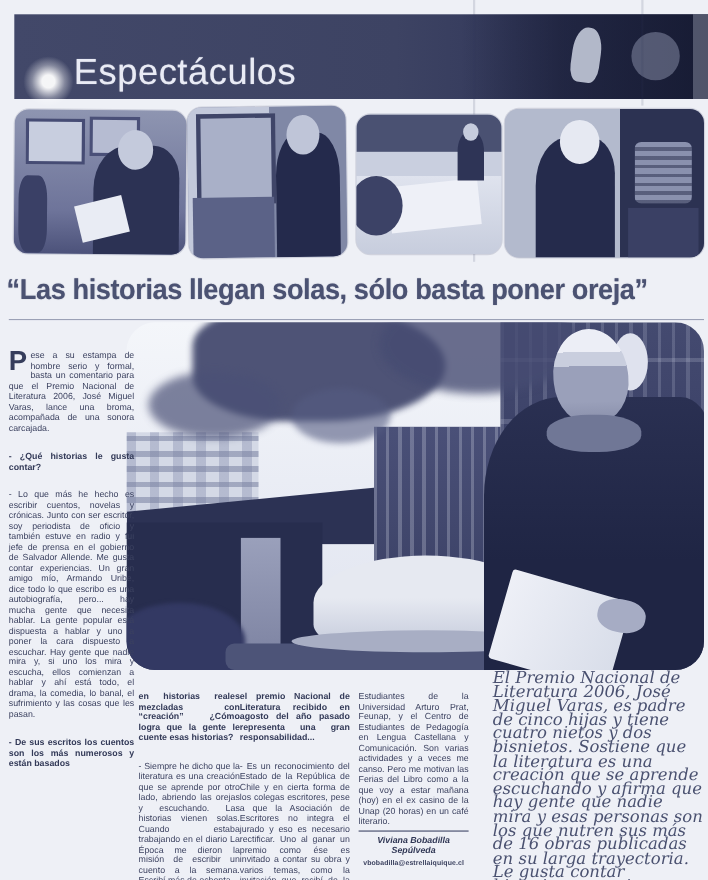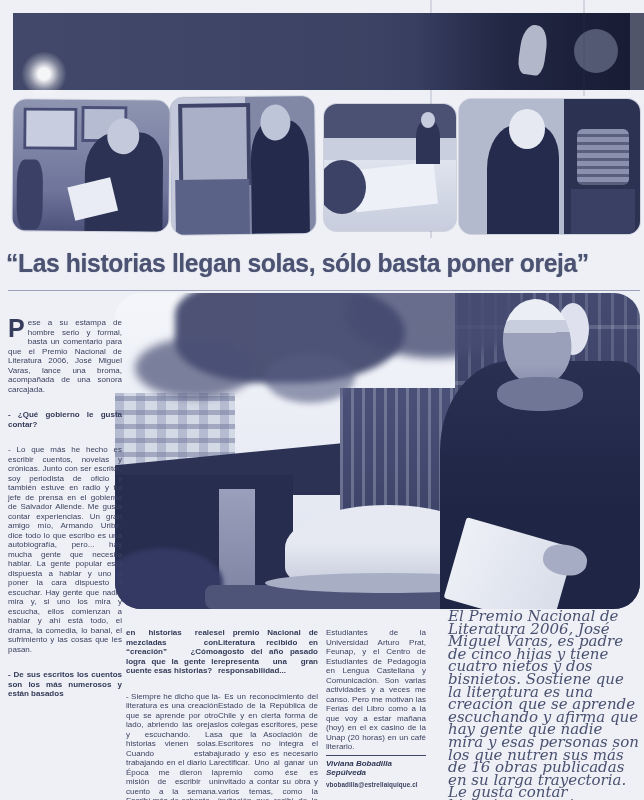--- a/index.html
+++ b/index.html
@@ -79,33 +79,34 @@
 
   
   .col{position:absolute;font-size:8px;line-height:9.5px;text-align:justify;color:#3c4260;}
   .col p{margin:16px 0 3px 0;}
   .col p.q{font-weight:bold;color:#333a58;}
   .col1{left:8px;top:302px;width:114px;}
   .col2{left:126px;top:612px;width:92px;}
   .col3{left:218px;top:612px;width:100px;}
   .col4{left:326px;top:612px;width:100px;}
   .col p.dropcap::first-letter{float:left;font-size:25px;line-height:19px;padding:1px 3px 0 0;font-weight:bold;color:#363d5c;}
-  .byline{margin-top:0;border-top:1px solid #3f4666;padding-top:3px;text-align:left;}
+  .byline{margin-top:0;border-top:1px solid #3f4666;padding-top:3px;text-align:center;}
   .byline .name{font-size:8px;font-weight:bold;font-style:italic;color:#2f3654;line-height:9.5px;}
   .byline .email{font-size:6.3px;font-weight:bold;color:#3c4260;margin-top:2px;letter-spacing:.1px;}
   .caption{position:absolute;left:448px;top:610px;width:192px;font-family:"DejaVu Serif",serif;
            font-style:italic;font-size:15px;line-height:12.6px;color:#4a5170;}
 </style>
 </head>
 <body>
 
 <div class="page">
 
   <div class="masthead">
     <span class="m-glow"></span>
+    <span class="m-title">Espectáculos</span>
     <div class="m-photo">
       <span class="m-fig1"></span>
       <span class="m-fig2"></span>
       <span class="m-edge"></span>
     </div>
   </div>
   <div class="dateline">IQUIQUE 8 DE JUNIO DE 2007</div>
 
   <div class="crease c1"></div>
   <div class="crease c2"></div>
@@ -166,21 +167,21 @@
     <span class="mp mp-coat"></span>
     <span class="mp mp-hairback"></span>
     <span class="mp mp-head"></span>
     <span class="mp mp-scarf"></span>
     <span class="mp mp-book"></span>
     <span class="mp mp-hand"></span>
   </div>
 
   <div class="col col1">
       <p class="dropcap">Pese a su estampa de hombre serio y formal, basta un comentario para que el Premio Nacional de Literatura 2006, José Miguel Varas, lance una broma, acompañada de una sonora carcajada.</p>
-      <p class="q">- ¿Qué gobierno le gusta contar?</p>
+      <p class="q">- ¿Qué historias le gusta contar?</p>
       <p class="">- Lo que más he hecho es escribir cuentos, novelas y crónicas. Junto con ser escritor, soy periodista de oficio y también estuve en radio y fui jefe de prensa en el gobierno de Salvador Allende. Me gusta contar experiencias. Un gran amigo mío, Armando Uribe, dice todo lo que escribo es una autobiografía, pero... hay mucha gente que necesita hablar. La gente popular está dispuesta a hablar y uno a poner la cara dispuesto a escuchar. Hay gente que nadie mira y, si uno los mira y escucha, ellos comienzan a hablar y ahí está todo, el drama, la comedia, lo banal, el sufrimiento y las cosas que les pasan.</p>
       <p class="q">- De sus escritos los cuentos son los más numerosos y están basados</p>
     </div>
   <div class="col col3">
       <p class="q">el premio Nacional de Literatura recibido en agosto del año pasado representa una gran responsabilidad...</p>
       <p class="">- Es un reconocimiento del Estado de la República de Chile y en cierta forma de los colegas escritores, pese a que la Asociación de Escritores no integra el jurado y eso es necesario rectificar. Uno al ganar un premio como ése es invitado a contar su obra y varios temas, como la invitación que recibí de la Federación de</p>
     </div>
   <div class="col col2">
       <p class="q">en historias reales mezcladas con “creación” ¿Cómo logra que la gente le cuente esas historias?</p>
       <p class="">- Siempre he dicho que la literatura es una creación que se aprende por otro lado, abriendo las orejas y escuchando. Las historias vienen solas. Cuando estaba trabajando en el diario La Época me dieron la misión de escribir un cuento a la semana. Escribí más de ochenta.</p>

